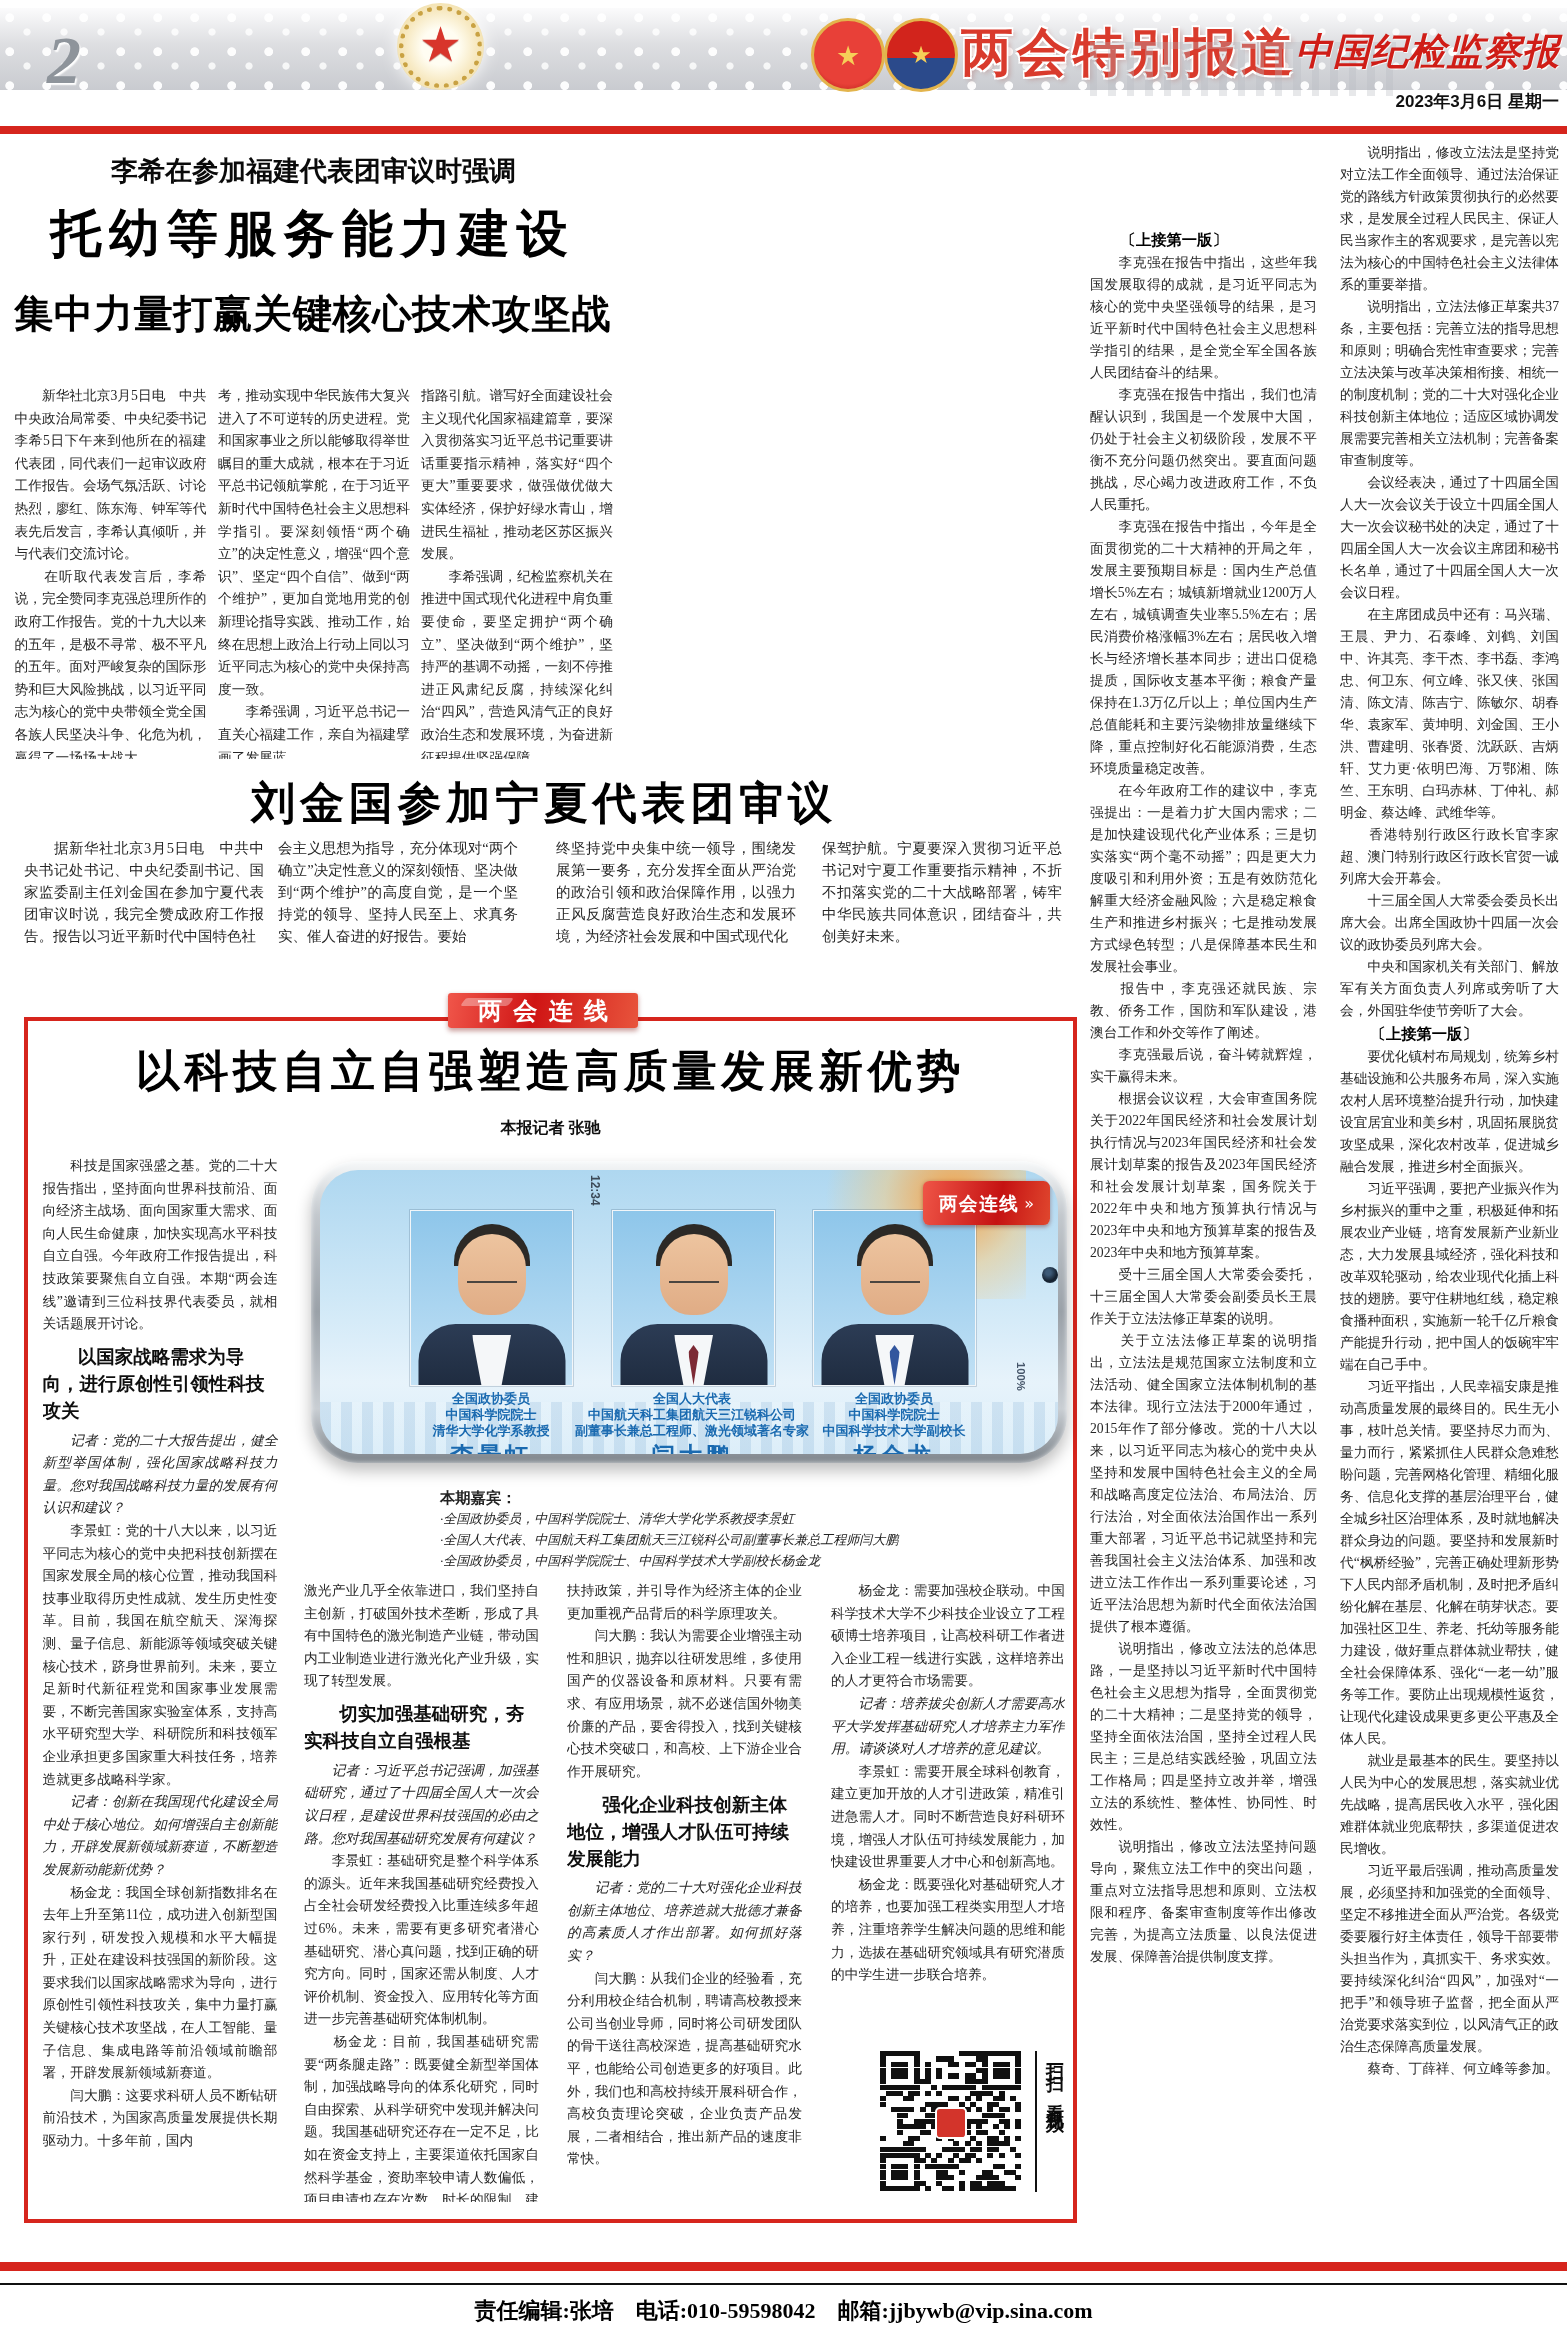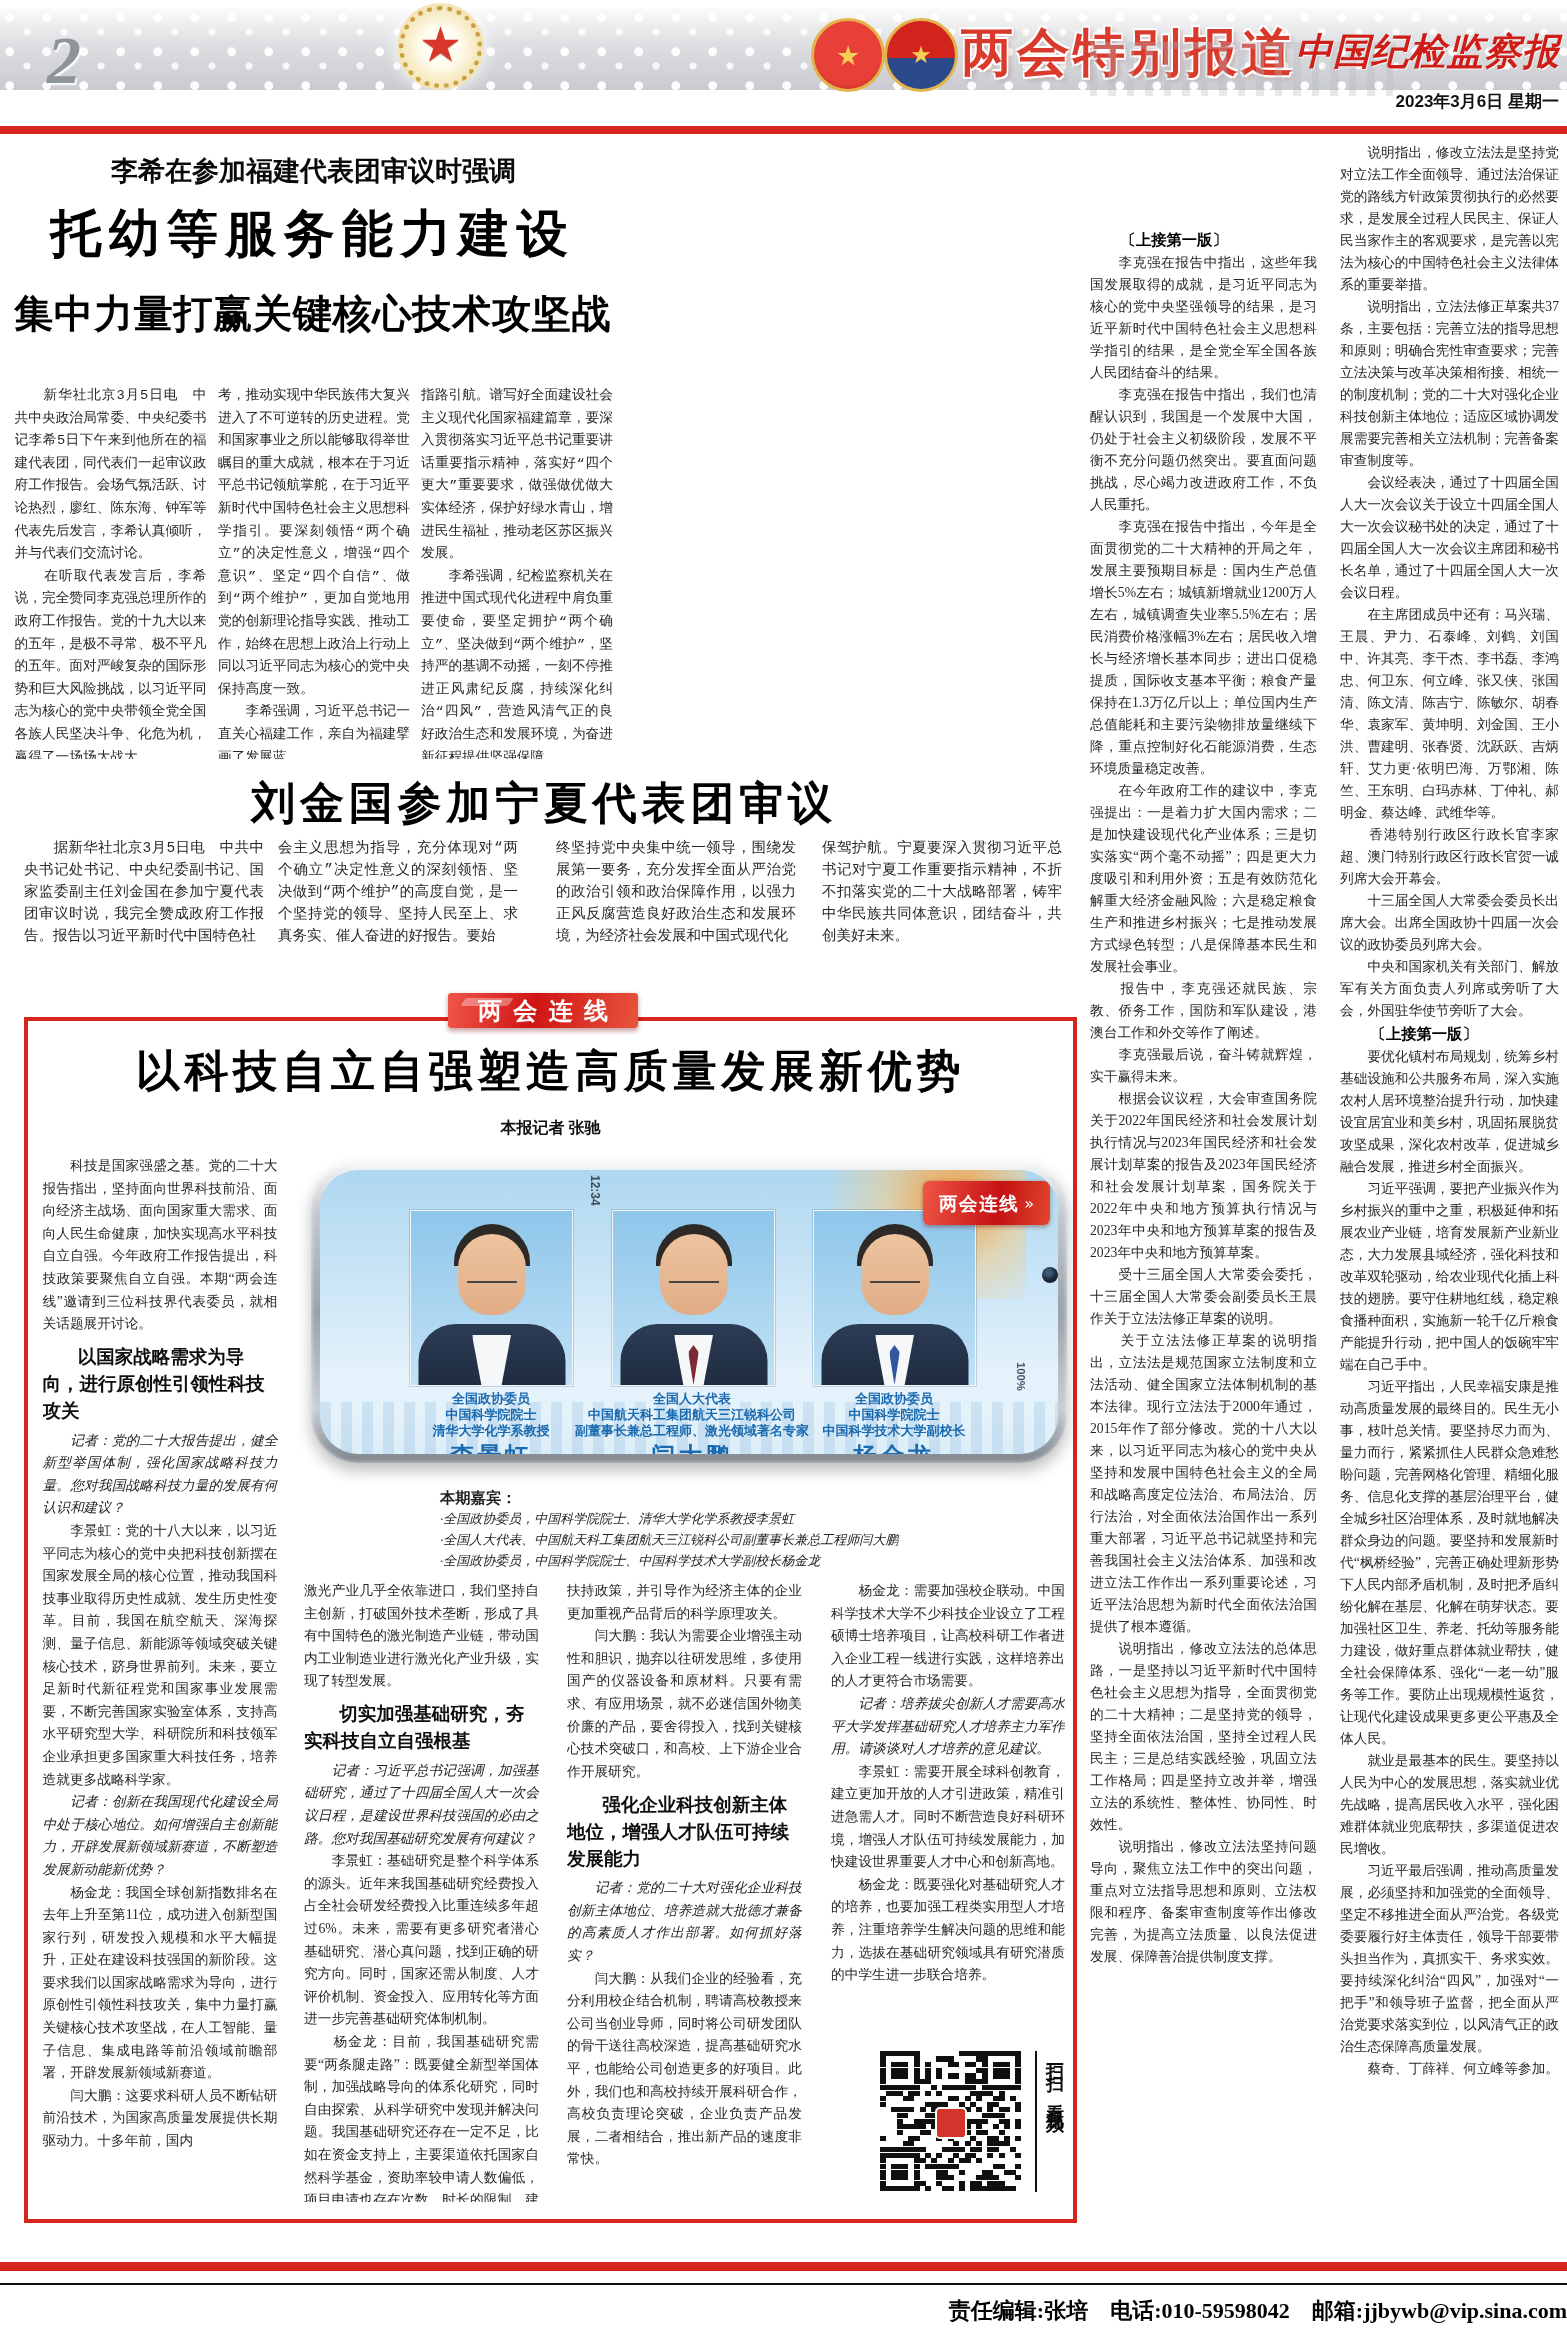--- a/index.html
+++ b/index.html
@@ -34,21 +34,21 @@
     border-top:7.3px solid #b7bac1;
     background:repeating-linear-gradient(90deg,#b7bac1 0 7.3px,transparent 7.3px 18.5px);}
   .masthead{left:1287px;top:27px;width:281px;text-align:center;font-family:"Liberation Serif",serif;
     font-weight:bold;font-style:italic;font-size:37px;color:#cf1d17;white-space:nowrap;letter-spacing:0.8px;
     text-shadow:0.8px 0.8px 0 rgba(255,255,255,.8);}
   .dateline{left:1348px;top:90px;width:211px;text-align:right;font-size:17px;color:#111;
     font-family:"Liberation Sans",sans-serif;font-weight:bold;}
   .rule-top{left:0;top:126px;width:1567px;height:8px;background:#d6251d;}
 
   
-  .newscol{overflow:hidden;text-align:justify;font-family:Liberation Mono, monospace;}
+  .newscol{overflow:hidden;text-align:justify;}
   .blk{margin:0;}
   .blk-p{font-size:13.7px;line-height:22.6px;color:#272727;}
   .blk-q{font-size:13.7px;line-height:22.6px;color:#222;font-style:italic;}
   .blk-h{font-family:"Liberation Sans",sans-serif;font-weight:900;font-style:normal;
          font-size:18.5px;line-height:27px;color:#0e0e0e;text-indent:1.9em;margin:7.3px 0 5.6px 0;text-align:left;}
   .blk-jump{font-family:"Liberation Sans",sans-serif;font-weight:900;font-size:15.3px;line-height:24px;
          text-indent:2em;color:#000;}
   .rightcol .blk-p{line-height:22px;}
 
   
@@ -146,21 +146,21 @@
     font-family:"Liberation Sans",sans-serif;font-weight:900;font-size:18px;letter-spacing:5.6px;color:#0a0a0a;}
 
   
   .rightcol{overflow:hidden;text-align:justify;}
   .colA{left:1090px;top:228px;width:227px;height:2025px;}
   .colB{left:1340px;top:142px;width:219px;height:2104px;}
 
   
   .rule-red-b{left:0;top:2262px;width:1567px;height:9px;background:#d6251d;}
   .rule-black{left:0;top:2283px;width:1567px;height:2.4px;background:#101010;}
-  .footer-line{left:0;top:2296px;width:1567px;text-align:right;font-family:"Liberation Serif",serif;
+  .footer-line{left:0;top:2296px;width:1567px;text-align:center;font-family:"Liberation Serif",serif;
     font-weight:900;font-size:22px;color:#000;}
 </style>
 </head>
 <body>
 
 <div class="page">
 
   <div class="abs band"></div>
   <div class="abs page-num">2</div>
   <div class="abs medallion">

